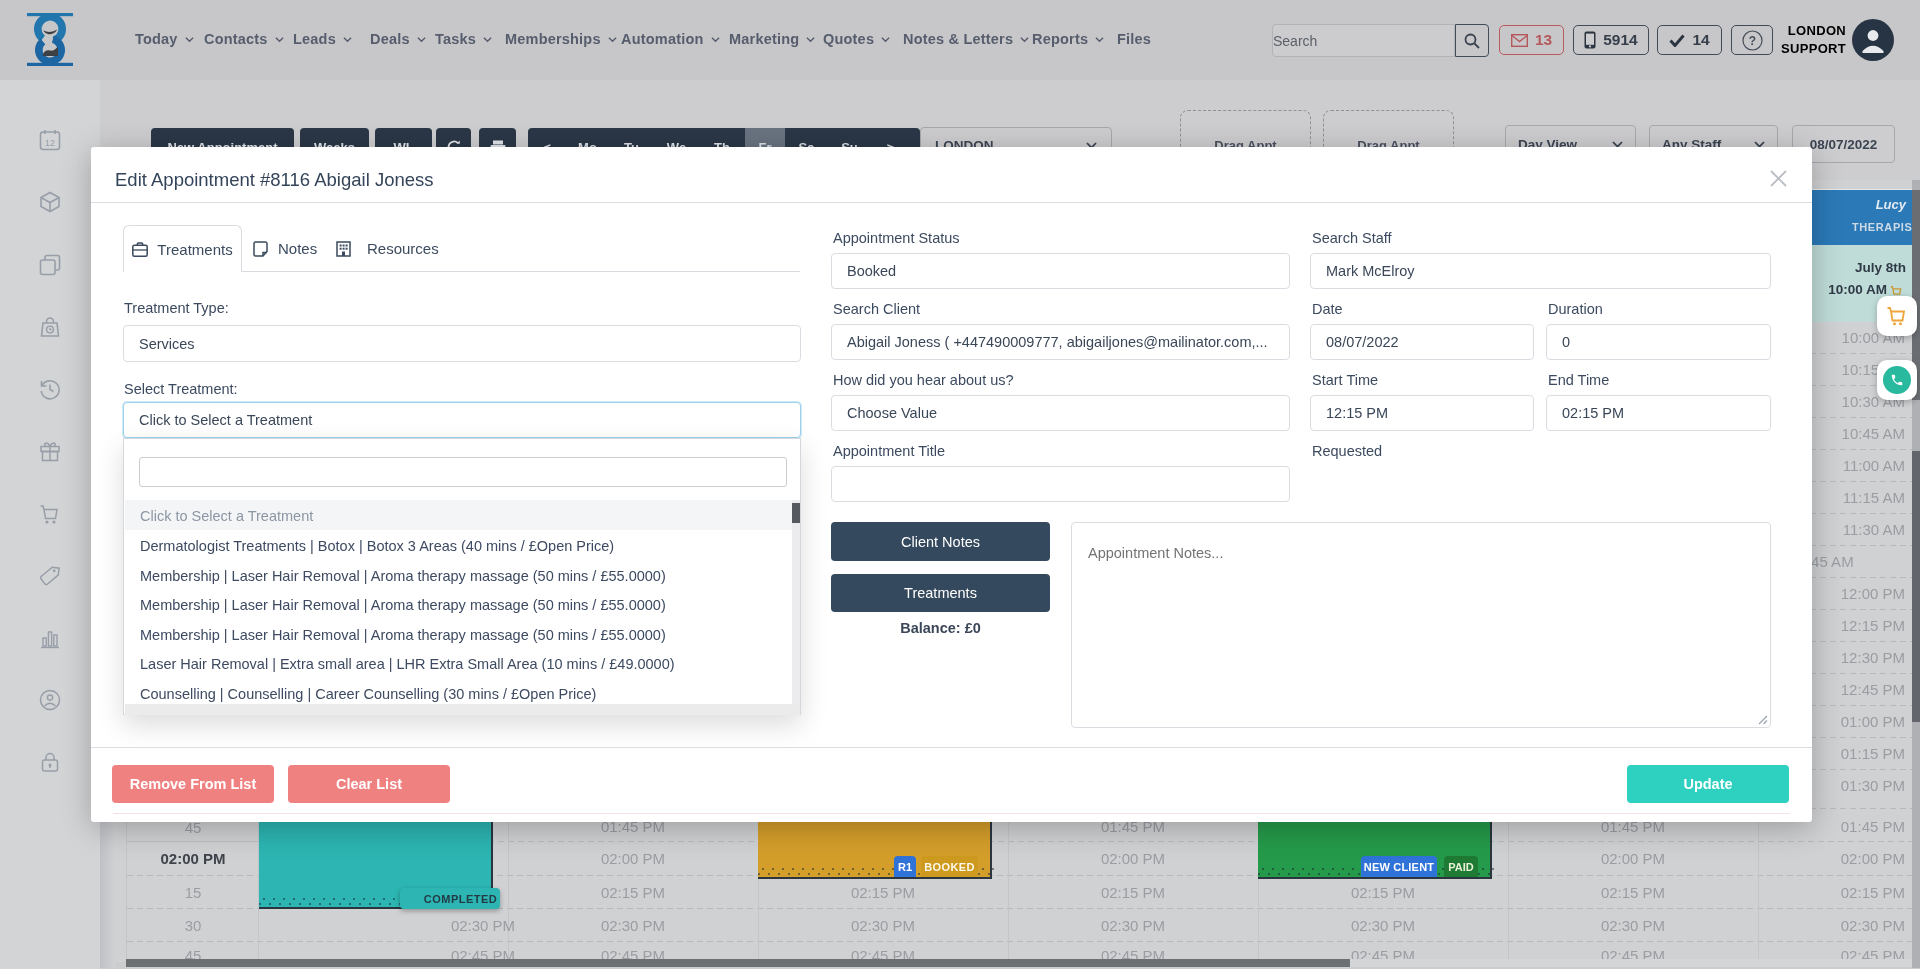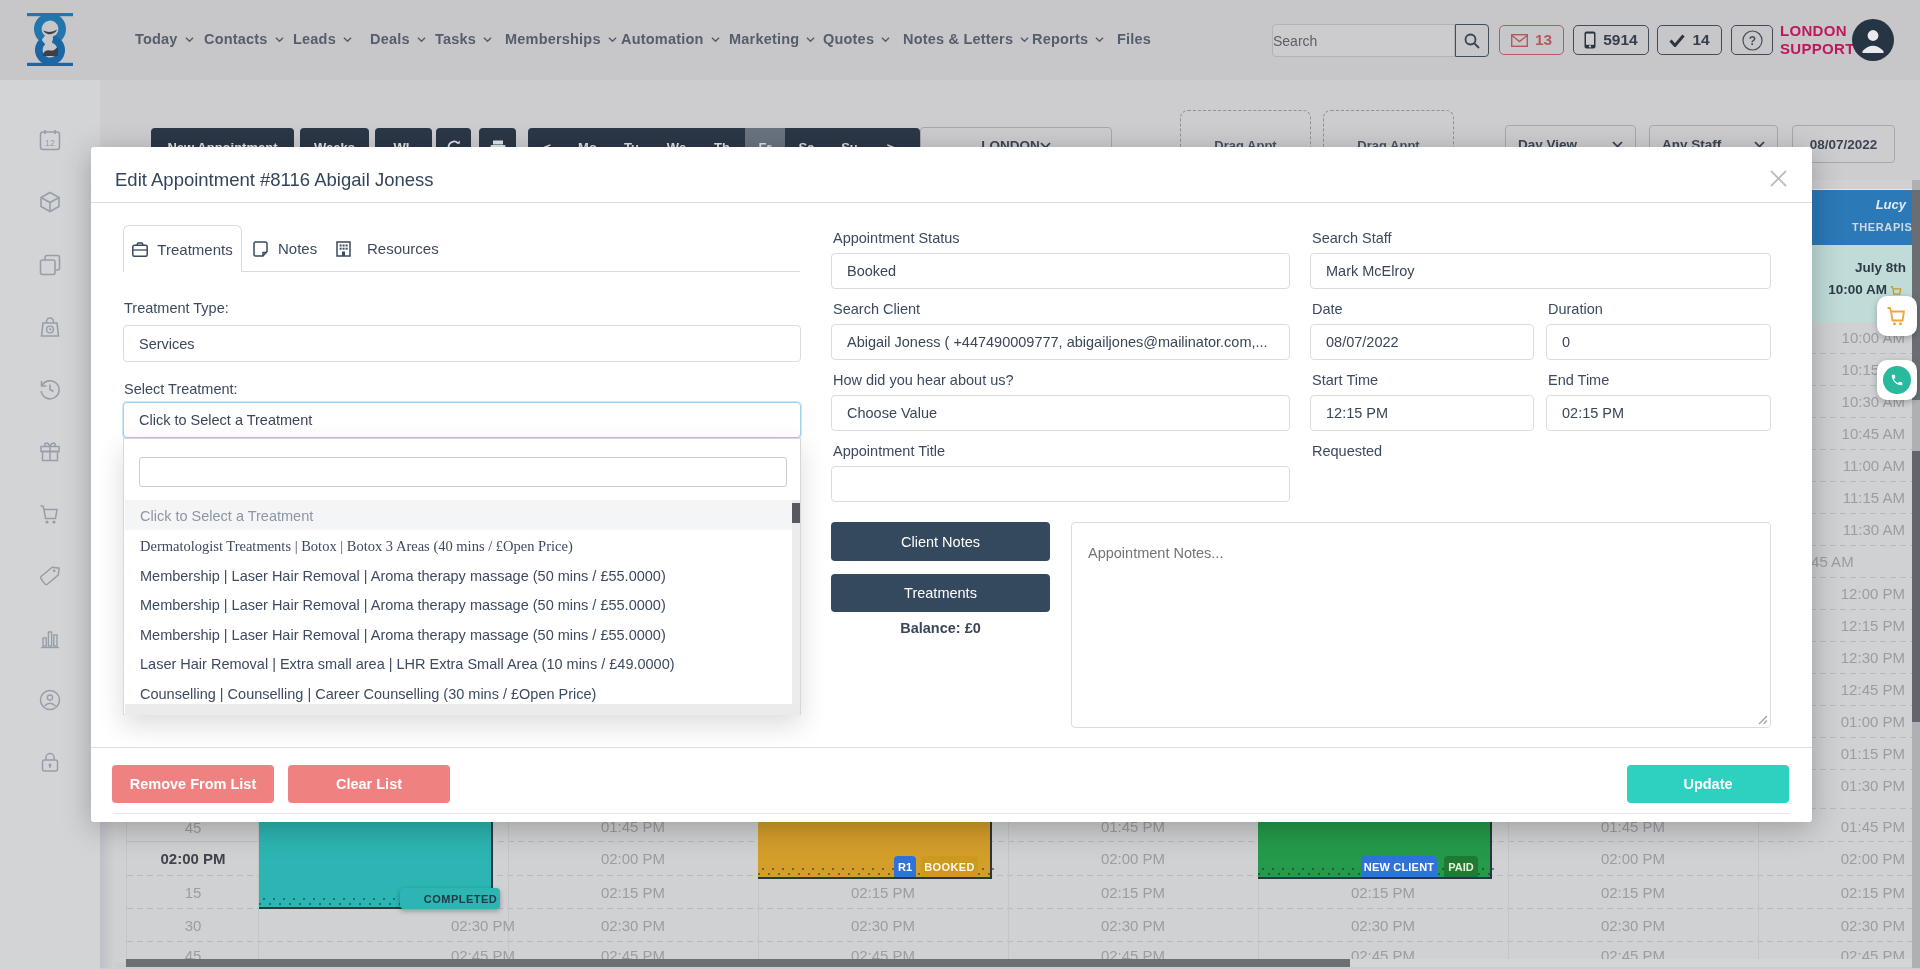--- a/index.html
+++ b/index.html
@@ -118,21 +118,21 @@
       </svg>
     <span>14</span>
   </div>
   <div class="badge" style="left:1731px;width:42px;border:1px solid #424b57;color:#353e4a;">
     <svg width="21" height="21" viewBox="0 0 21 21">
         <circle cx="10.5" cy="10.5" r="9.5" stroke="#454e5a" stroke-width="1.2" fill="none"></circle>
         <text x="10.5" y="15" text-anchor="middle" font-size="12" fill="#454e5a" font-family="Liberation Sans">?</text>
       </svg>
   </div>
 
-  <div class="abs" style="left:1780px;top:22px;width:66px;text-align:center;font-size:15px;font-weight:700;color:#be185d;letter-spacing:.3px;line-height:18px;">LONDON SUPPORT</div>
+  <div class="abs" style="left:1780px;top:22px;width:66px;text-align:right;font-size:13px;font-weight:700;color:#000000;letter-spacing:.3px;line-height:18px;">LONDON SUPPORT</div>
   <div class="abs" style="left:1852px;top:19px;width:42px;height:42px;border-radius:50%;background:#273444;">
     <svg width="42" height="42" viewBox="0 0 42 42">
         <circle cx="21" cy="16.5" r="5.4" fill="#e8eaed"></circle>
         <path d="M10.5 32 q 10.5 -10.5 21 0 v 2 h -21 z" fill="#e8eaed"></path>
       </svg>
   </div>
 </div>
 
 <div id="sidebar">
   <svg class="sbicon" style="top:49px;" viewBox="0 0 22 22">
@@ -220,21 +220,21 @@
     <span style="width:38px;text-align:center;">&lt;</span>
       <span style="width:43px;text-align:center;">Mo</span>
       <span style="width:45px;text-align:center;">Tu</span>
       <span style="width:45px;text-align:center;">We</span>
       <span style="width:46px;text-align:center;">Th</span>
       <span style="width:40px;text-align:center;">Fr</span>
       <span style="width:43px;text-align:center;">Sa</span>
       <span style="width:43px;text-align:center;">Su</span>
       <span style="width:39px;text-align:center;">&gt;</span>
   </div>
-  <div class="tsel" style="left:820px;top:47px;width:192px;height:36px;padding:12px 14px;justify-content:center;">
+  <div class="tsel" style="left:820px;top:47px;width:192px;height:36px;padding:12px 14px;justify-content:space-between;">
       <span>LONDON</span>
       <svg width="11" height="7" viewBox="0 0 11 7">
         <path d="M1 1 L5.5 5.7 L10 1" stroke="#3c4553" stroke-width="1.8" fill="none"></path>
       </svg>
     </div>
   <div class="abs" style="left:1080px;top:30px;width:131px;height:65px;border:1.5px dashed #8f9195;border-radius:8px;color:#4a5260;font-size:13px;font-weight:700;display:flex;align-items:flex-end;justify-content:center;padding-bottom:21px;">Drag Appt</div>
   <div class="abs" style="left:1223px;top:30px;width:131px;height:65px;border:1.5px dashed #8f9195;border-radius:8px;color:#4a5260;font-size:13px;font-weight:700;display:flex;align-items:flex-end;justify-content:center;padding-bottom:21px;">Drag Appt</div>
   <div class="tsel" style="left:1405px;top:45px;width:131px;height:38px;padding:0 12px;justify-content:space-between;">
       <span>Day View</span>
       <svg width="11" height="7" viewBox="0 0 11 7">
@@ -424,21 +424,21 @@
 
   <div class="mlabel" style="left:33px;top:153px;">Treatment Type:</div>
   <div class="minput" style="left:32px;top:178px;width:678px;height:37px;">Services</div>
   <div class="mlabel" style="left:33px;top:234px;">Select Treatment:</div>
   <div class="minput" style="left:32px;top:255px;width:678px;height:36px;border:1px solid #9ed1ec;box-shadow:0 0 0 1px #cfe8f5;">Click to Select a Treatment</div>
 
   <div class="abs" style="left:32px;top:291px;width:678px;height:277px;background:#fff;border:1px solid #d4d7db;box-shadow:0 10px 26px rgba(0,0,0,.14);">
     <div class="abs" style="left:15px;top:18px;width:648px;height:30px;border:1px solid #c9cdd2;border-radius:3px;"></div>
     <div class="abs" style="left:1px;top:61px;width:667px;height:30px;background:#f4f5f6;"></div>
     <div class="opt" style="top:69px;color:#8c96a4;">Click to Select a Treatment</div>
-    <div class="opt" style="top:99px;font-family:Liberation Serif, serif;">Dermatologist Treatments | Botox | Botox 3 Areas (40 mins / £Open Price)</div>
+    <div class="opt" style="top:99px;">Dermatologist Treatments | Botox | Botox 3 Areas (40 mins / £Open Price)</div>
     <div class="opt" style="top:129px;">Membership | Laser Hair Removal | Aroma therapy massage (50 mins / £55.0000)</div>
     <div class="opt" style="top:158px;">Membership | Laser Hair Removal | Aroma therapy massage (50 mins / £55.0000)</div>
     <div class="opt" style="top:188px;">Membership | Laser Hair Removal | Aroma therapy massage (50 mins / £55.0000)</div>
     <div class="opt" style="top:217px;">Laser Hair Removal | Extra small area | LHR Extra Small Area (10 mins / £49.0000)</div>
     <div class="opt" style="top:247px;">Counselling | Counselling | Career Counselling (30 mins / £Open Price)</div>
     <div class="abs" style="left:668px;top:61px;width:8px;height:204px;background:#ececee;"></div>
     <div class="abs" style="left:668px;top:64px;width:8px;height:20px;background:#56595f;"></div>
     <div class="abs" style="left:1px;top:265px;width:675px;height:11px;background:#ebebec;"></div>
   </div>
 

